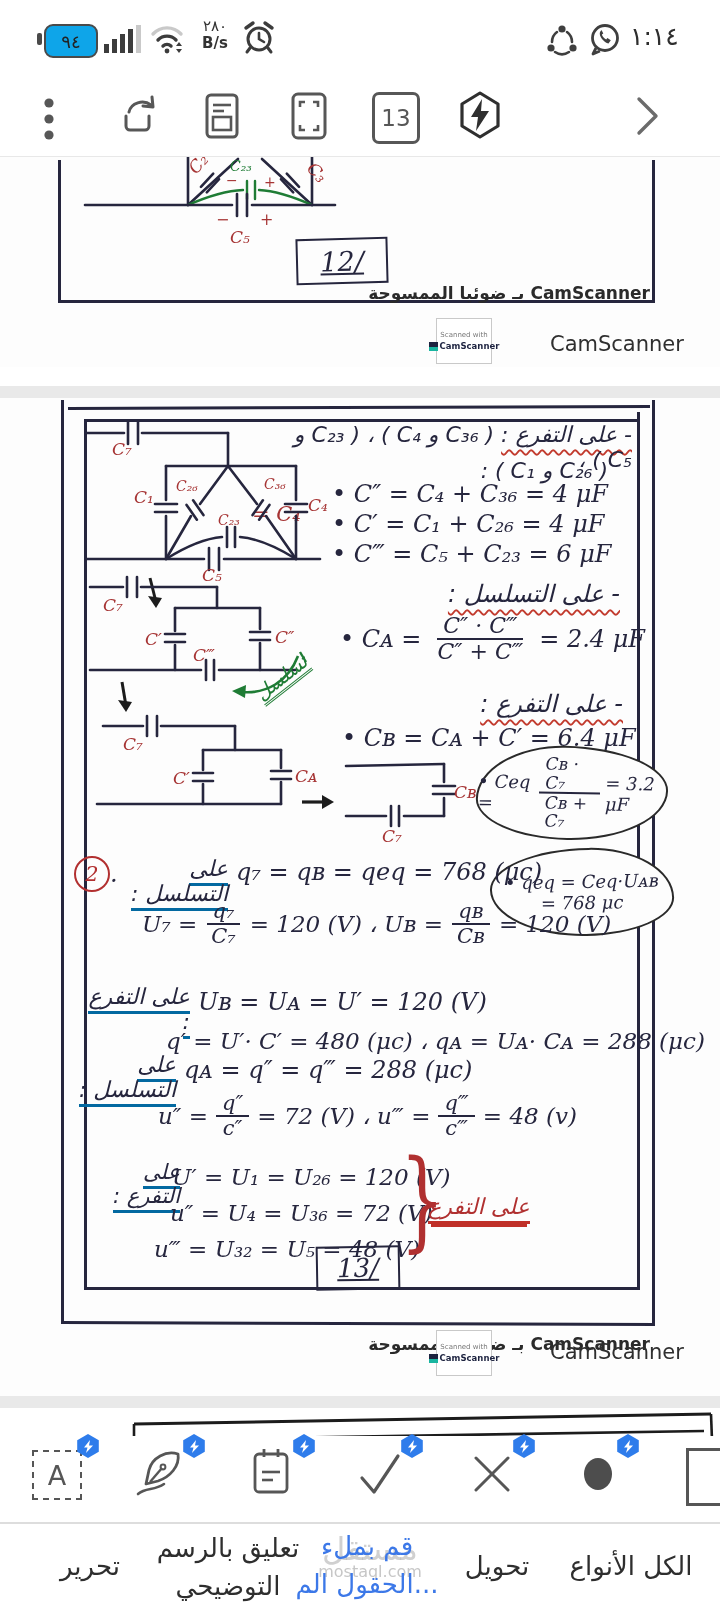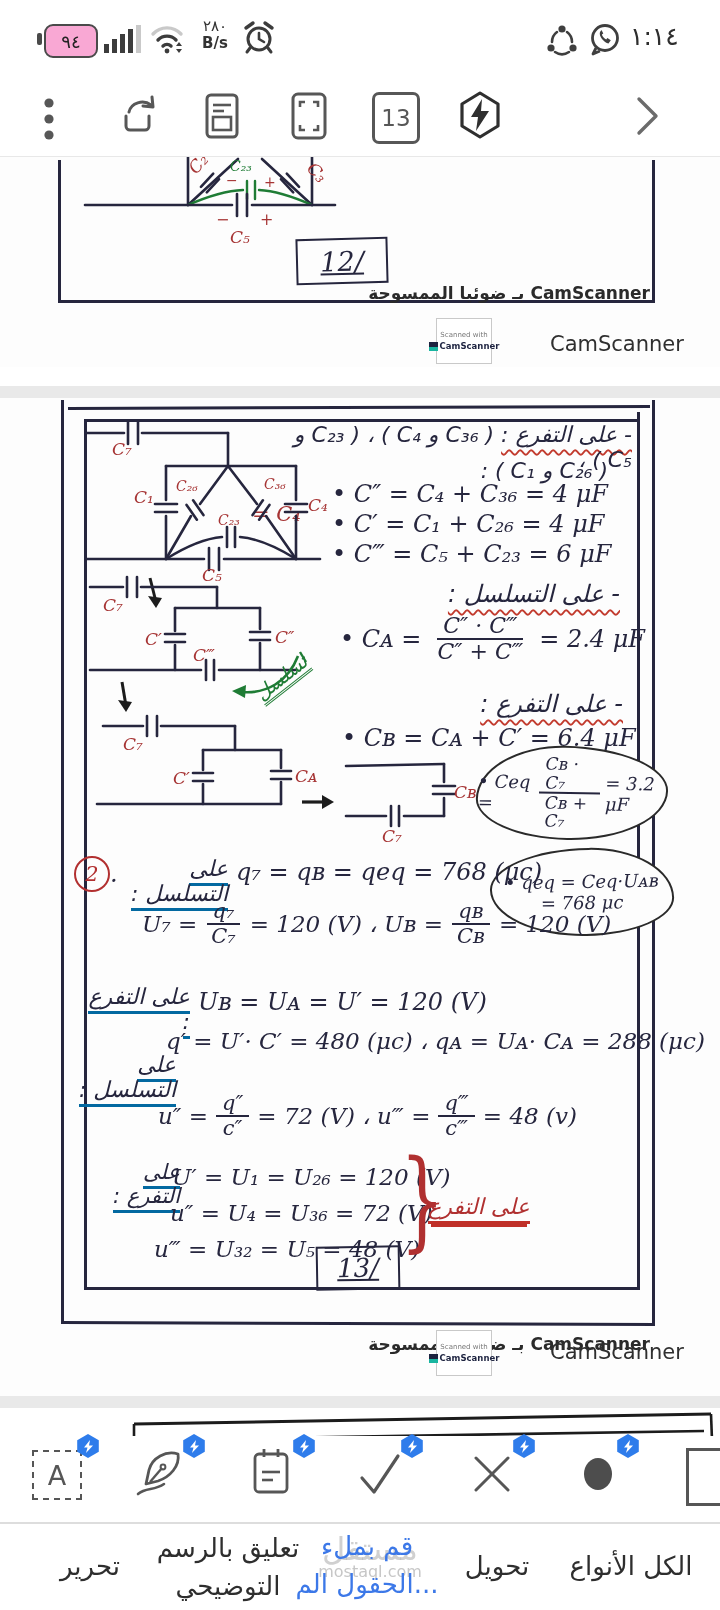--- a/index.html
+++ b/index.html
@@ -31,21 +31,21 @@
   .lbl{color:#2e2e2e;font-size:26px;text-align:center;line-height:1.45;}
   .sep{background:#e9e9e9;}
 </style>
 </head>
 <body>
 
 <div id="screen">
 
   <div class="abs" style="left:0;top:0;width:720px;height:72px;">
 
-    <div class="abs" style="left:44px;top:24px;width:50px;height:30px;border:2.5px solid #4a4a4a;border-radius:9px;background:#f9a8d4;
+    <div class="abs" style="left:44px;top:24px;width:50px;height:30px;border:2.5px solid #4a4a4a;border-radius:9px;background:#0ea5e9;
                 display:flex;align-items:center;justify-content:center;">
       <span style="font-size:18px;color:#222;">٩٤</span>
     </div>
     <div class="abs" style="left:37px;top:33px;width:5px;height:12px;background:#4a4a4a;border-radius:2px;"></div>
 
     <svg class="abs" style="left:104px;top:24px;" width="42" height="30">
       <rect x="0" y="20" width="5" height="9" fill="#3c3c3c"></rect>
       <rect x="8" y="15" width="5" height="14" fill="#3c3c3c"></rect>
       <rect x="16" y="10" width="5" height="19" fill="#3c3c3c"></rect>
       <rect x="24" y="5" width="5" height="24" fill="#3c3c3c"></rect>
@@ -426,20 +426,21 @@
 
     <div class="abs hw ar" dir="rtl" style="left:86px;top:586px;width:104px;font-size:22px;">
       <span class="gul">على التفرع :</span>
     </div>
     <div class="abs hw" style="left:198px;top:590px;font-size:24px;">Uʙ = Uᴀ = U′ = 120 (V)</div>
     <div class="abs hw" style="left:166px;top:630px;font-size:23px;">q′ = U′· C′ = 480 (μc)  ،  qᴀ = Uᴀ· Cᴀ = 288 (μc)</div>
 
     <div class="abs hw ar" dir="rtl" style="left:64px;top:654px;width:112px;font-size:22px;">
       <span class="gul">على التسلسل :</span>
     </div>
+    <div class="abs hw" style="left:184px;top:658px;font-size:24px;">qᴀ = q″ = q‴ = 288 (μc)</div>
 
     <div class="abs eqrow hw" style="left:158px;top:694px;font-size:23px;gap:8px;">
       <span>u″ =</span>
       <span class="frac" style="font-size:21px;">
         <span class="fnum">q″</span>
         <span class="fden">c″</span>
       </span>
       <span>= 72 (V)   ،   u‴ =</span>
       <span class="frac" style="font-size:21px;">
         <span class="fnum">q‴</span>

